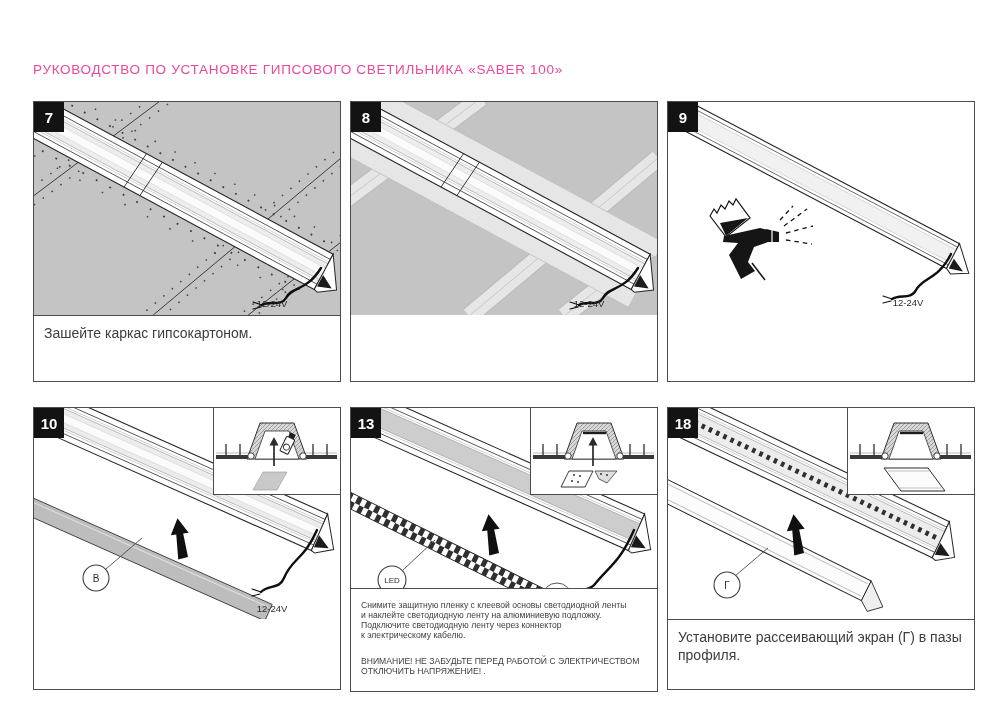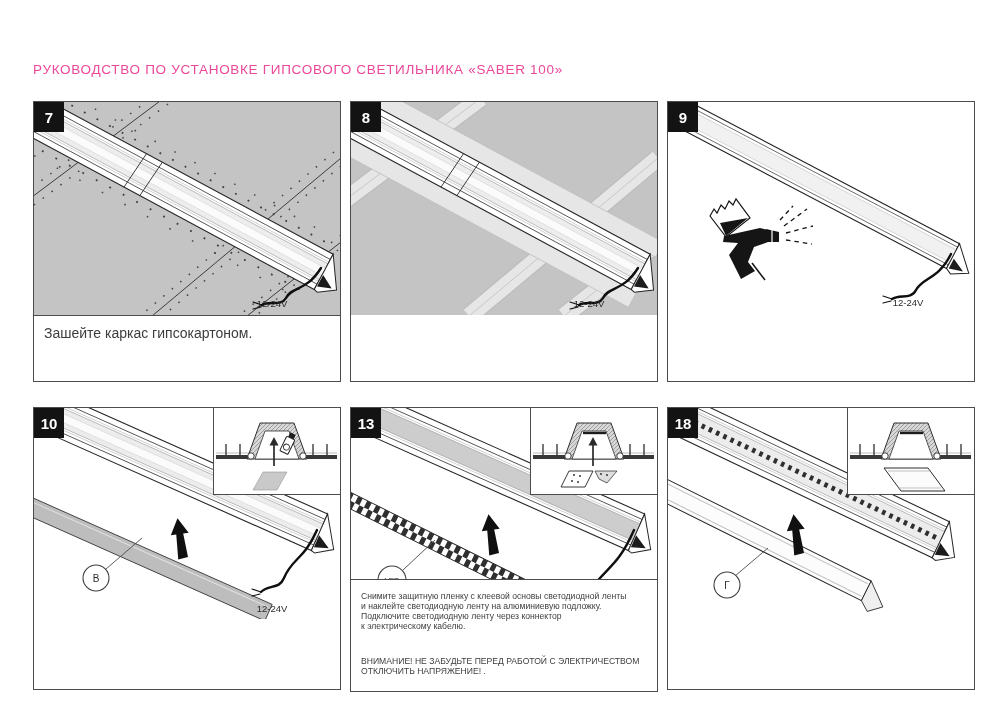--- a/index.html
+++ b/index.html
@@ -28,21 +28,21 @@
   .badge {
     position:absolute; top:0; left:0; width:30px; height:30px;
     background:#131313; color:#fff; font-size:15px; font-weight:bold;
     display:flex; align-items:center; justify-content:center; z-index:3;
   }
   .caption {
     border-top:1px solid #4c4c4c; flex:1; padding:8px 10px 4px 10px;
     font-size:14px; line-height:1.32; color:#3d3d3d; white-space:pre-line;
   }
   .caption.tight { font-size:8.6px; line-height:1.2; padding-top:0; }
-  .caption .warn { margin-top:14px; }
+  .caption .warn { margin-top:5px; }
   .inset {
     position:absolute; top:0; right:0; width:127px; height:87px;
     background:#fff; border-left:1px solid #4c4c4c; border-bottom:1px solid #4c4c4c;
     box-sizing:border-box; z-index:2;
   }
   .inset svg { position:absolute; left:0; top:0; }
   svg text { font-family:"Liberation Sans", sans-serif; fill:#2b2b2b; }
 </style>
 </head>
 <body>
@@ -363,15 +363,16 @@
             <circle cx="89" cy="48" r="3.2" fill="#ffffff" stroke="#2f2f2f" stroke-width="0.9"></circle>
           </g>
           <g>
             <polygon points="36,60 80,60 97,83 53,83" fill="#fcfcfc" stroke="#2c2c2c" stroke-width="1"></polygon>
             <line x1="40" y1="63" x2="83" y2="63" stroke="#999999" stroke-width="0.6"></line>
             <line x1="50" y1="80" x2="93" y2="80" stroke="#999999" stroke-width="0.6"></line>
           </g>
         </svg>
       </div>
     </div>
+    <div class="caption">Установите рассеивающий экран (Г) в пазы профиля.</div>
   </section>
 
 </div>
 
 </body></html>

